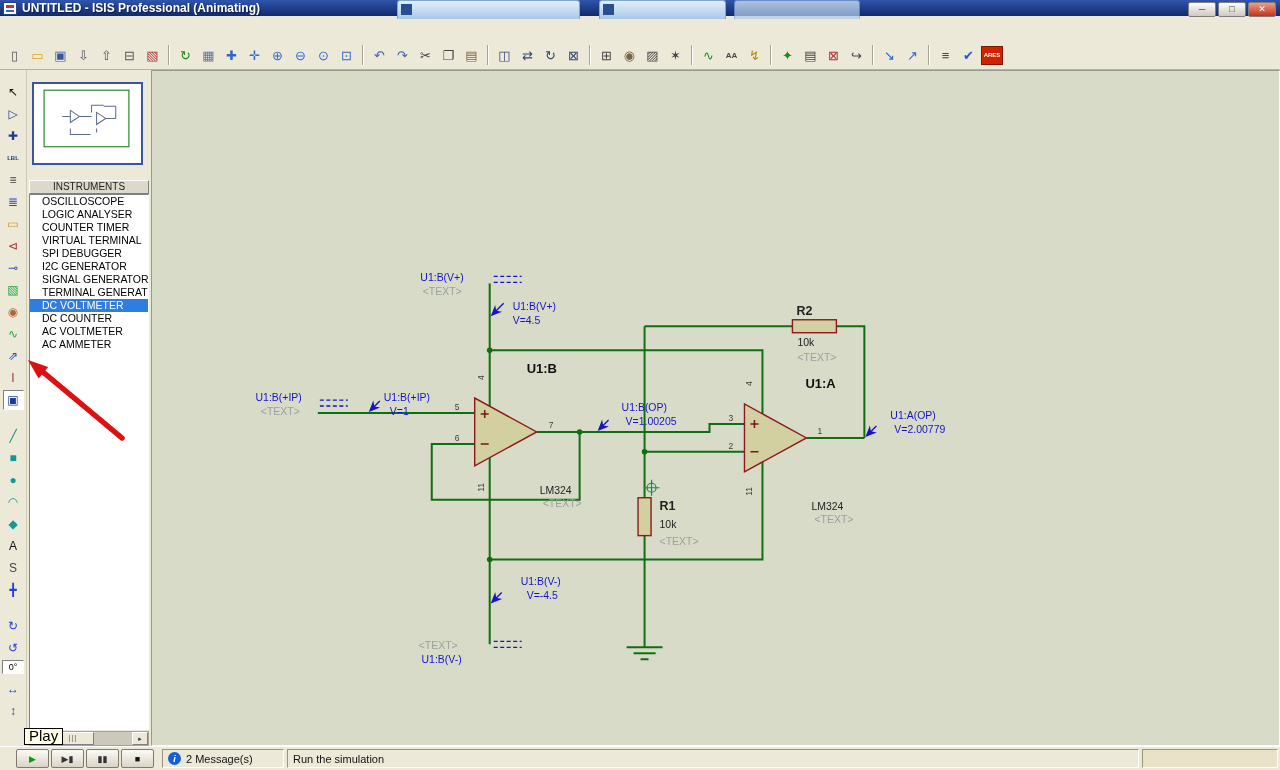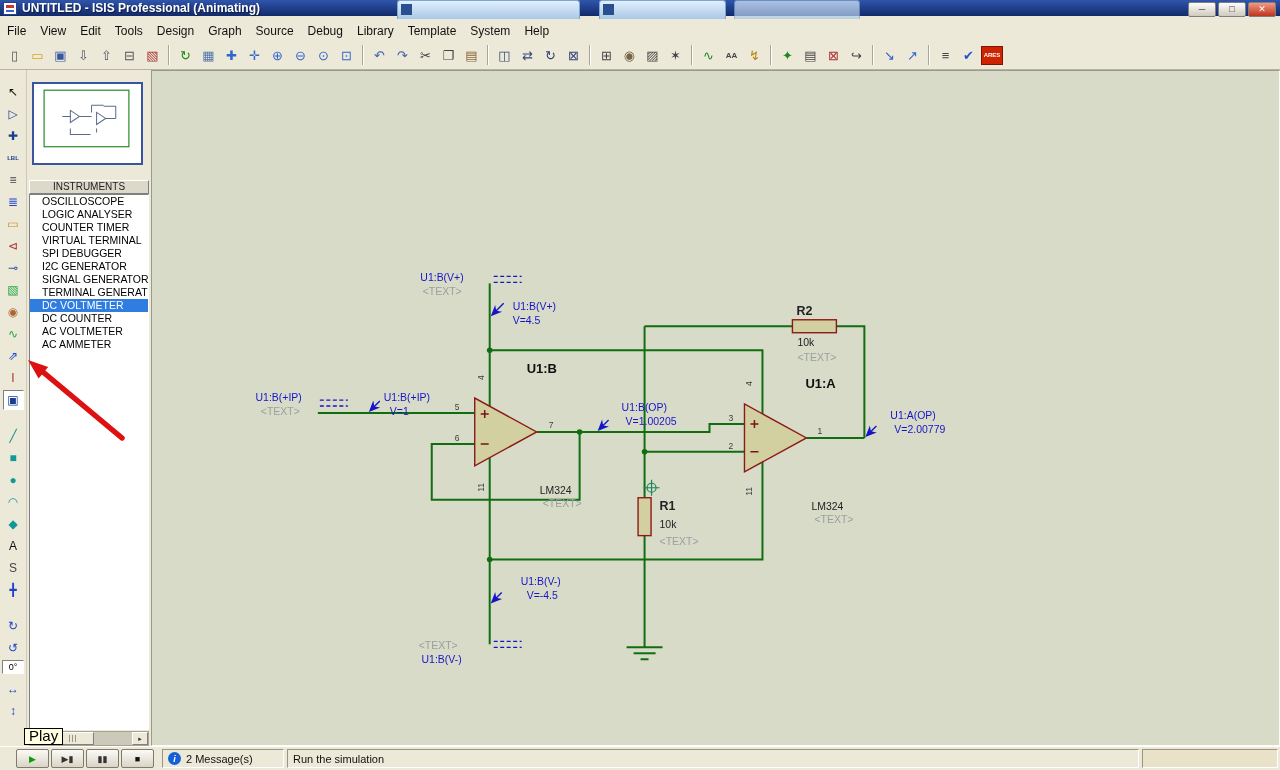--- a/index.html
+++ b/index.html
@@ -118,34 +118,20 @@
       <span class="bg-ico"></span>
     </div>
     <div class="bg-win" style="left:734px;width:126px;opacity:.7;"></div>
     <div class="win-buttons">
       <button class="win-btn">─</button>
       <button class="win-btn">□</button>
       <button class="win-btn close">✕</button>
     </div>
   </div>
 
-  <div class="menubar" id="menu">
-      <span class="menu-item">File</span>
-      <span class="menu-item">View</span>
-      <span class="menu-item">Edit</span>
-      <span class="menu-item">Tools</span>
-      <span class="menu-item">Design</span>
-      <span class="menu-item">Graph</span>
-      <span class="menu-item">Source</span>
-      <span class="menu-item">Debug</span>
-      <span class="menu-item">Library</span>
-      <span class="menu-item">Template</span>
-      <span class="menu-item">System</span>
-      <span class="menu-item">Help</span>
-    </div>
 
   <div class="toolbar" id="toolbar">
       <span class="tb-icon" style="color: rgb(85, 85, 85);">▯</span>
       <span class="tb-icon" style="color: rgb(217, 165, 32);">▭</span>
       <span class="tb-icon" style="color: rgb(53, 88, 158);">▣</span>
       <span class="tb-icon" style="color: rgb(85, 85, 102);">⇩</span>
       <span class="tb-icon" style="color: rgb(85, 85, 102);">⇧</span>
       <span class="tb-icon" style="color: rgb(85, 85, 85);">⊟</span>
       <span class="tb-icon" style="color: rgb(170, 51, 51);">▧</span>
       <span class="tb-sep"></span>

